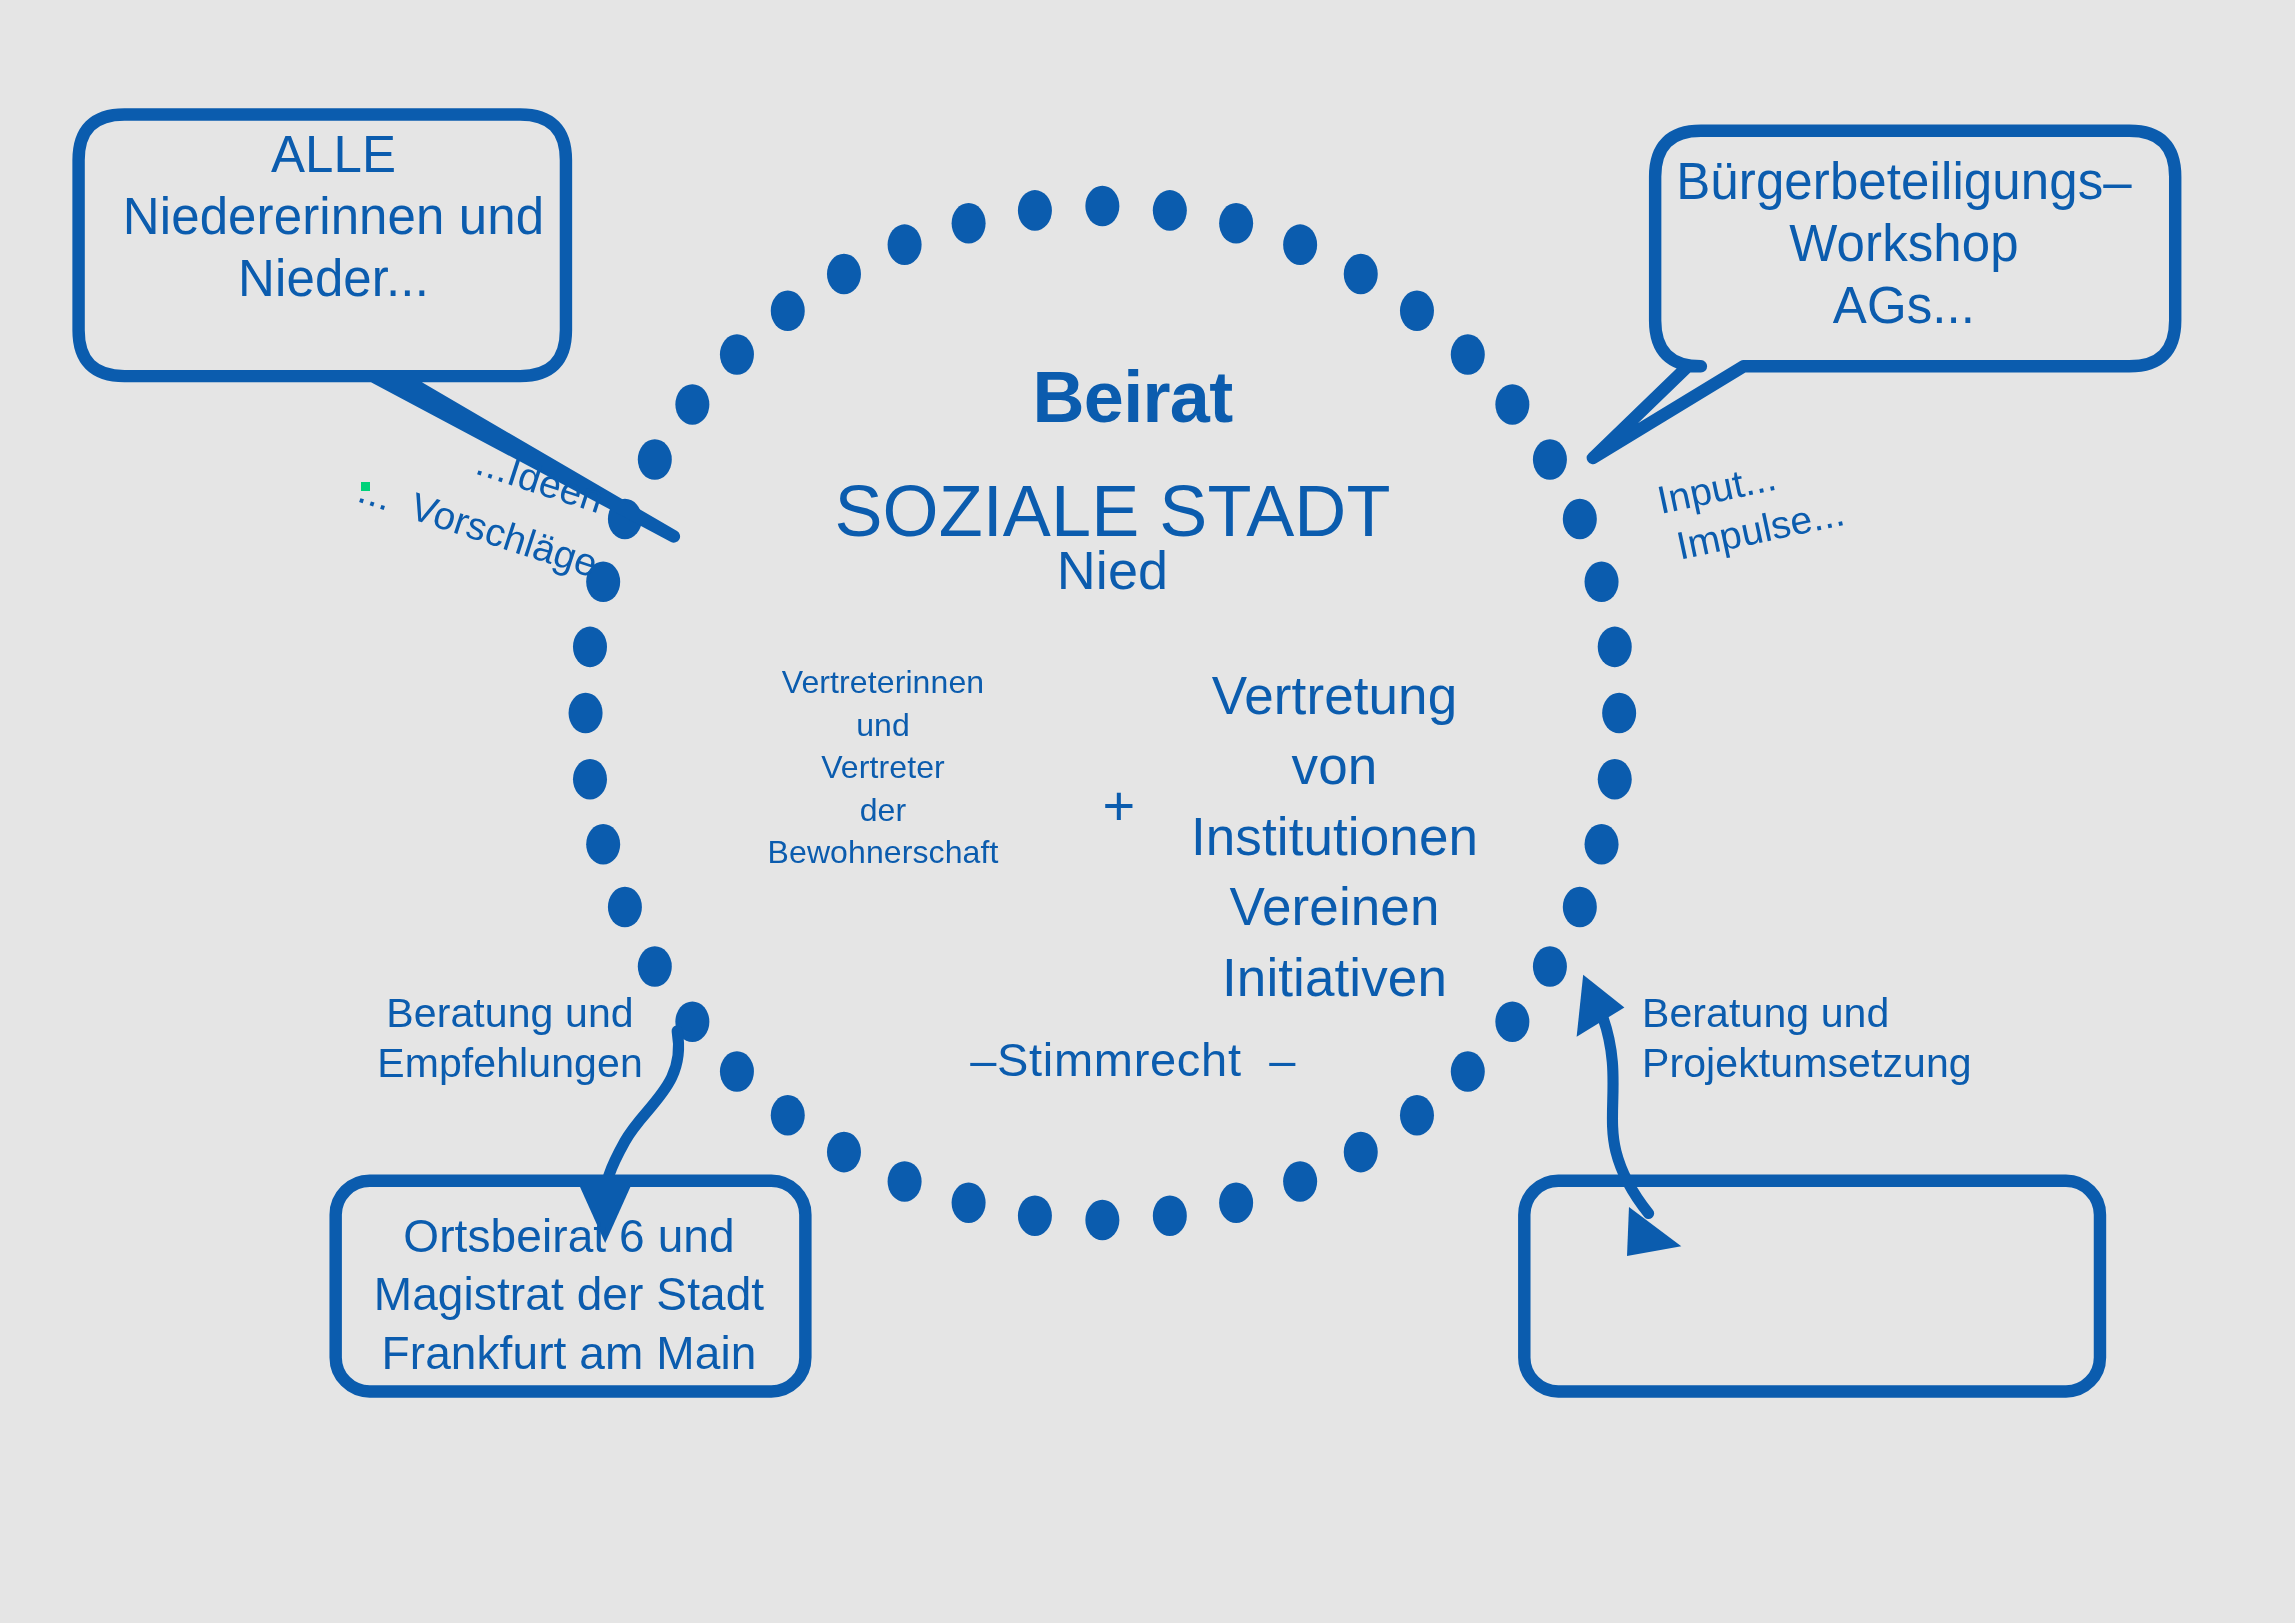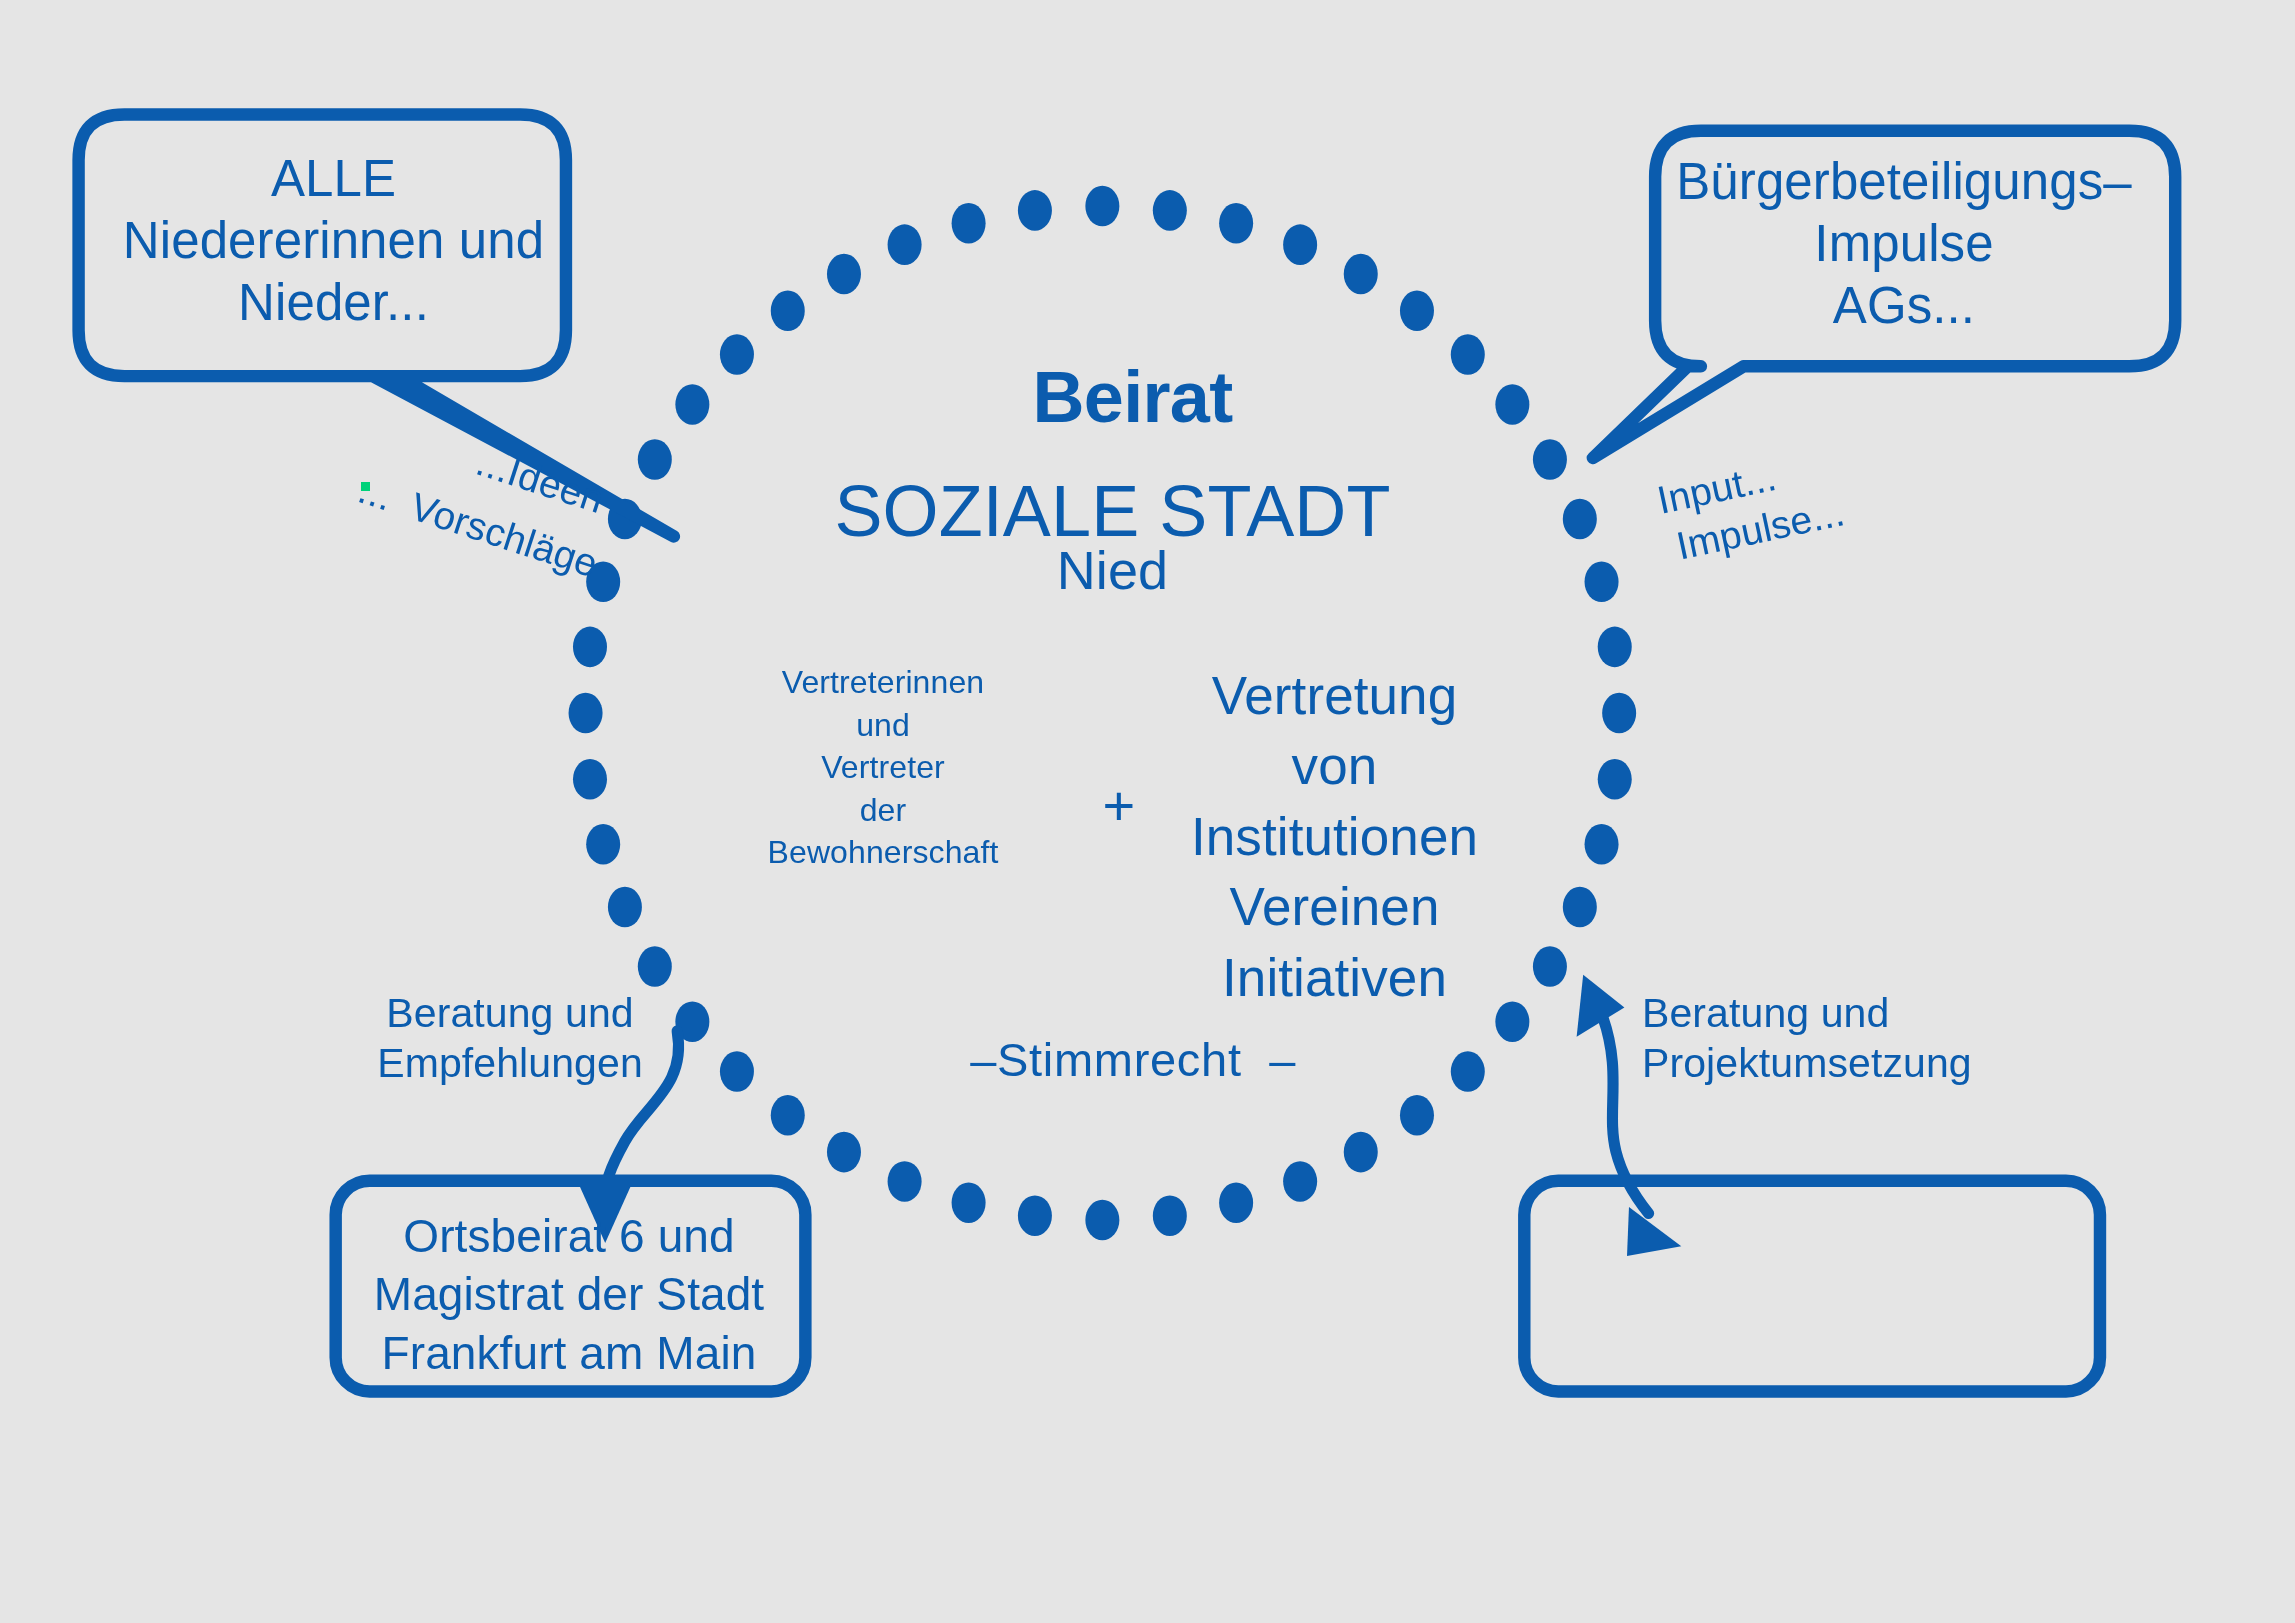--- a/index.html
+++ b/index.html
@@ -29,21 +29,21 @@
     line-height: 1.12;
     white-space: pre;
     letter-spacing: 0.1px;
   }
 
   
   .bubble-text {
     font-size: 51px;
     line-height: 1.22;
   }
-  #bubble-left-text  { left: 98px; top: 124px; width: 471px; margin-top: 24px; }
+  #bubble-left-text  { left: 98px; top: 124px; width: 471px; }
   #bubble-right-text { left: 1675px; top: 151px; width: 458px; }
 
   
   #center-title {
     left: 792px; top: 357px; width: 681px;
     font-size: 72px; font-weight: bold; letter-spacing: -0.7px;
   }
   #center-sub1 {
     left: 772px; top: 471px; width: 681px;
     font-size: 72px;
@@ -192,21 +192,21 @@
     <rect x="513" y="1805" width="718" height="322" rx="52" ry="52" fill="none" stroke="#0b5cae" stroke-width="19"></rect>
 
     <rect x="2330" y="1805" width="880" height="322" rx="52" ry="52" fill="none" stroke="#0b5cae" stroke-width="19"></rect>
   </svg>
 
   <div class="txt bubble-text" id="bubble-left-text">ALLE
 Niedererinnen und
 Nieder...</div>
 
   <div class="txt bubble-text" id="bubble-right-text">Bürgerbeteiligungs–
-Impulse
+Workshop
 AGs...</div>
 
   <div class="txt" id="center-title">Beirat</div>
   <div class="txt" id="center-sub1">SOZIALE STADT</div>
   <div class="txt" id="center-sub2">Nied</div>
 
   <div class="txt" id="col-left">Vertreterinnen
 und
 Vertreter
 der

